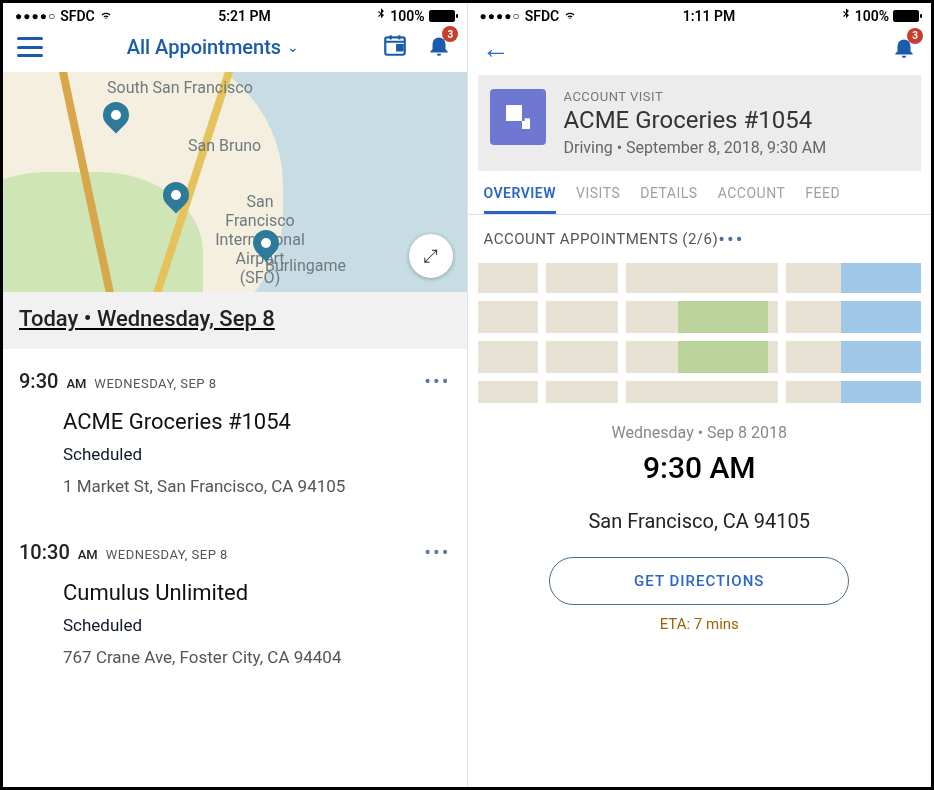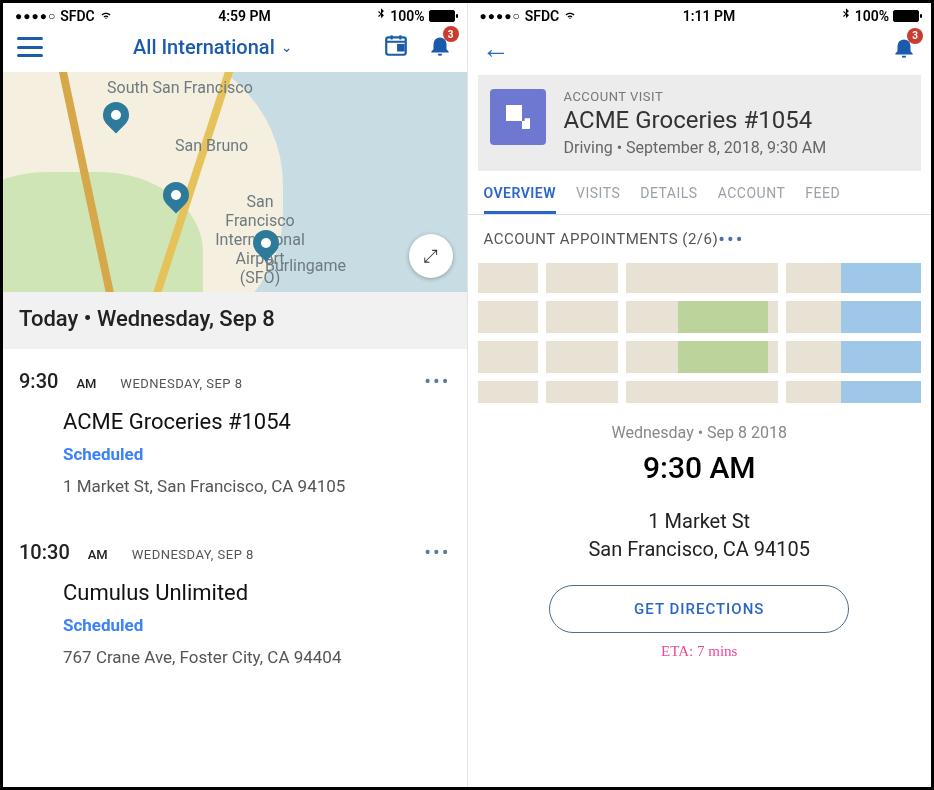--- a/index.html
+++ b/index.html
@@ -21,33 +21,33 @@
 .chev { font-size:14px; color:#1b5bab; }
 .mapblock { height:220px; background:#c7dde3; position:relative; overflow:hidden; }
 .mapblock .land1 { position:absolute; left:-40px; top:-30px; width:320px; height:300px; background:#f5efe0; border-radius:40% 50% 45% 60%; }
 .mapblock .land2 { position:absolute; left:-60px; bottom:-80px; width:260px; height:200px; background:#cfe5b6; border-radius:40%; }
 .mapblock .road { position:absolute; width:8px; height:380px; background:#e5c35a; left:170px; top:-30px; transform:rotate(18deg);}
 .mapblock .road2{ position:absolute; width:8px; height:380px; background:#d7a84a; left:90px; top:-30px; transform:rotate(-12deg);}
 .mapblock .label { position:absolute; font-size:16px; color:#6e7a80;margin-left:44px; }
 .pin { position:absolute; width:26px; height:26px; background:#2d7a9a; border-radius:50% 50% 50% 0; transform:rotate(-45deg);}
 .pin::after { content:""; position:absolute; width:10px; height:10px; background:#fff; border-radius:50%; top:8px; left:8px;}
 .expandbtn { position:absolute; right:14px; bottom:14px; width:44px; height:44px; background:#fff; border-radius:50%; box-shadow:0 1px 4px rgba(0,0,0,.3); display:flex; align-items:center; justify-content:center; color:#333; font-size:18px;}
-.todaybar { background:#f1f1f1; padding:14px 16px 18px; }
+.todaybar { background:#f1f1f1; padding:14px 16px 18px;text-decoration:underline; }
 .todaybar .line1 { font-size:22px; font-weight:500; color:#222; }
 .todaybar .line2 { font-size:18px; color:#333; margin-top:6px; }
 .list { padding:0 16px; }
 .visit { padding:20px 0 24px; border-bottom:0; }
 .visit .vhead { display:flex; align-items:center; justify-content:space-between; }
 .visit .time { font-size:20px; font-weight:500; color:#222; }
-.visit .time .ampm { font-size:13px; margin-left:18px; }
-.visit .date { font-size:13px; letter-spacing:.5px; color:#555; margin-left:20px; }
+.visit .time .ampm { font-size:13px; margin-left:8px; }
+.visit .date { font-size:13px; letter-spacing:.5px; color:#555; margin-left:4px; }
 .more { color:#5a7aa3; font-size:20px; letter-spacing:2px; }
 .visit .body { padding-left:44px; margin-top:16px; }
 .visit .title { font-size:22px; color:#111; margin-bottom:10px; }
-.visit .status { font-size:17px; color:#3b82f6; margin-bottom:12px;font-weight:bold; }
+.visit .status { font-size:17px; color:#0f172a; margin-bottom:12px; }
 .visit .addr { font-size:17px; color:#555; }
 
 
 .backarrow { font-size:28px; color:#2a66c6; }
 .detailcard { background:#ececec; margin:0 10px; padding:14px 12px; display:flex; gap:18px; }
 .detailcard .iconbox { width:56px; height:56px; background:#6e78d1; border-radius:4px; display:flex; align-items:center; justify-content:center; }
 .detailcard .iconbox svg { fill:#fff; }
 .detailcard .meta .label { font-size:13px; letter-spacing:.5px; color:#777; }
 .detailcard .meta .title { font-size:24px; color:#333; margin:2px 0 4px; }
 .detailcard .meta .sub { font-size:16px; color:#666; }
@@ -58,58 +58,58 @@
 .minimap { margin:0 10px; height:140px; background:#e7e2d3; position:relative; overflow:hidden; }
 .minimap .water { position:absolute; right:-20px; top:0; bottom:0; width:100px; background:#9ec7e8;}
 .minimap .park { position:absolute; left:200px; top:30px; width:90px; height:80px; background:#bcd39b; }
 .minimap .grid { position:absolute; inset:0; }
 .minimap .grid span { position:absolute; background:#fff; }
 .detailinfo { text-align:center; padding:20px 0 10px; }
 .detailinfo .dateline { color:#888; font-size:16px; }
 .detailinfo .bigtime { font-size:30px; font-weight:500; margin:8px 0 22px; }
 .detailinfo .addrline { font-size:20px; color:#222; line-height:1.4; }
 .getdir { margin:22px auto 10px; width:300px; padding:14px 0; border:1.5px solid #4a6e8f; border-radius:999px; color:#2a66c6; font-size:15px; letter-spacing:1px; text-align:center; font-weight:500; }
-.eta { text-align:center; color:#ec4899; font-size:15px; margin-top:8px;font-family:Liberation Serif, serif; }
+.eta { text-align:center; color:#a16207; font-size:15px; margin-top:8px; }
 </style>
 </head>
 <body>
 
 <div class="frame">
 
 <div class="phone">
   <div class="statusbar">
     <div class="sb-left">
       <span class="dots">●●●●○</span>
       <span>SFDC</span>
       <span>
         <svg width="14" height="12" viewBox="0 0 24 24">
               <path d="M12 20l-2-2c1-1 3-1 4 0l-2 2zm-5-5c3-3 7-3 10 0l-2 2c-2-2-4-2-6 0l-2-2zm-4-4c5-5 13-5 18 0l-2 2c-4-4-10-4-14 0l-2-2z" fill="#000"></path>
             </svg>
       </span>
     </div>
-    <div>4:59 PM</div>
+    <div>5:21 PM</div>
     <div class="sb-right">
       <span>
         <svg width="10" height="14" viewBox="0 0 24 24">
               <path d="M12 2v8L7 5 5 7l6 5-6 5 2 2 5-5v8l7-7-5-5 5-5-7-7z" fill="#000"></path>
             </svg>
       </span>
       <span>100%</span>
       <div class="battery"></div>
     </div>
   </div>
 
   <div class="appbar">
     <div class="hamburger icon-btn">
           <span></span>
           <span></span>
           <span></span>
         </div>
     <div class="center">
-      <span>All International</span>
+      <span>All Appointments</span>
       <span class="chev">⌄</span>
     </div>
     <div style="display:flex;gap:18px;align-items:center">
       <div class="icon-btn">
         <svg width="26" height="26" viewBox="0 0 24 24" fill="none" stroke="#1b5bab" stroke-width="2">
               <rect x="3" y="5" width="18" height="16" rx="2"></rect>
               <path d="M3 9h18M8 3v4M16 3v4"></path>
               <rect x="14" y="12" width="5" height="5" fill="#1b5bab"></rect>
             </svg>
       </div>
@@ -121,21 +121,21 @@
       </div>
     </div>
   </div>
 
   <div class="mapblock">
     <div class="land1"></div>
         <div class="land2"></div>
     <div class="road"></div>
         <div class="road2"></div>
     <span class="label" style="left:60px;top:6px">South San Francisco</span>
-    <span class="label" style="left:128px;top:64px">San Bruno</span>
+    <span class="label" style="left:141px;top:64px">San Bruno</span>
     <span class="label" style="left:168px;top:120px;width:90px;text-align:center">San Francisco International Airport (SFO)</span>
     <span class="label" style="left:218px;top:184px">Burlingame</span>
     <div class="pin" style="left:100px;top:30px"></div>
     <div class="pin" style="left:160px;top:110px"></div>
     <div class="pin" style="left:250px;top:158px"></div>
     <div class="expandbtn">⤢</div>
   </div>
 
   <div class="todaybar">
     <div class="line1">Today • Wednesday, Sep 8</div>
@@ -243,19 +243,18 @@
       <span style="left:0;right:0;top:110px;height:8px"></span>
       <span style="top:0;bottom:0;left:60px;width:8px"></span>
       <span style="top:0;bottom:0;left:140px;width:8px"></span>
       <span style="top:0;bottom:0;left:300px;width:8px"></span>
     </div>
   </div>
 
   <div class="detailinfo">
     <div class="dateline">Wednesday • Sep 8 2018</div>
     <div class="bigtime">9:30 AM</div>
-    <div class="addrline">1 Market St</div>
     <div class="addrline">San Francisco, CA 94105</div>
     <div class="getdir">GET DIRECTIONS</div>
     <div class="eta">ETA: 7 mins</div>
   </div>
 </div>
 </div>
 
 </body></html>

